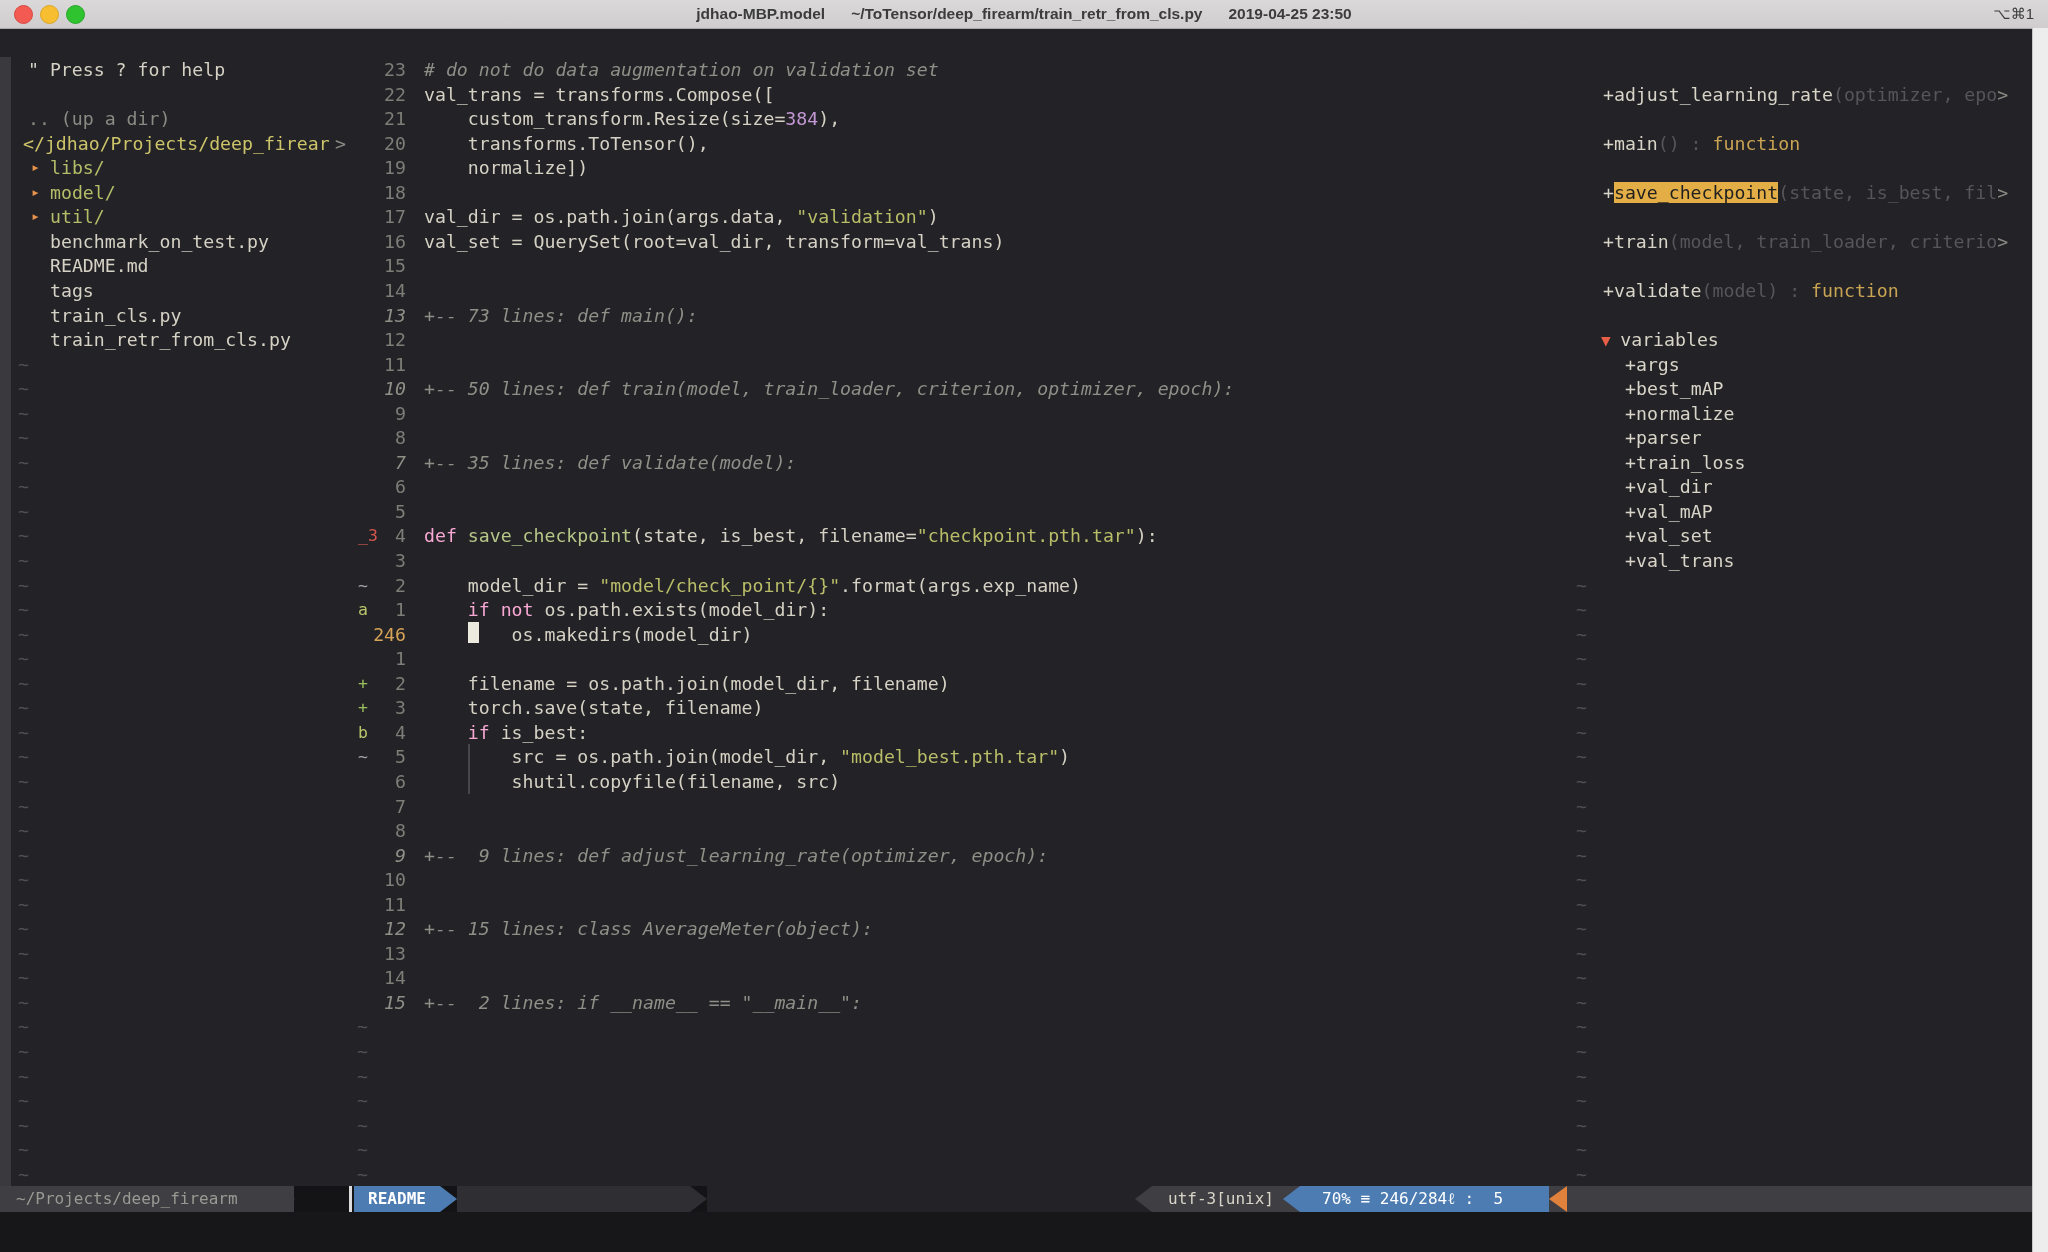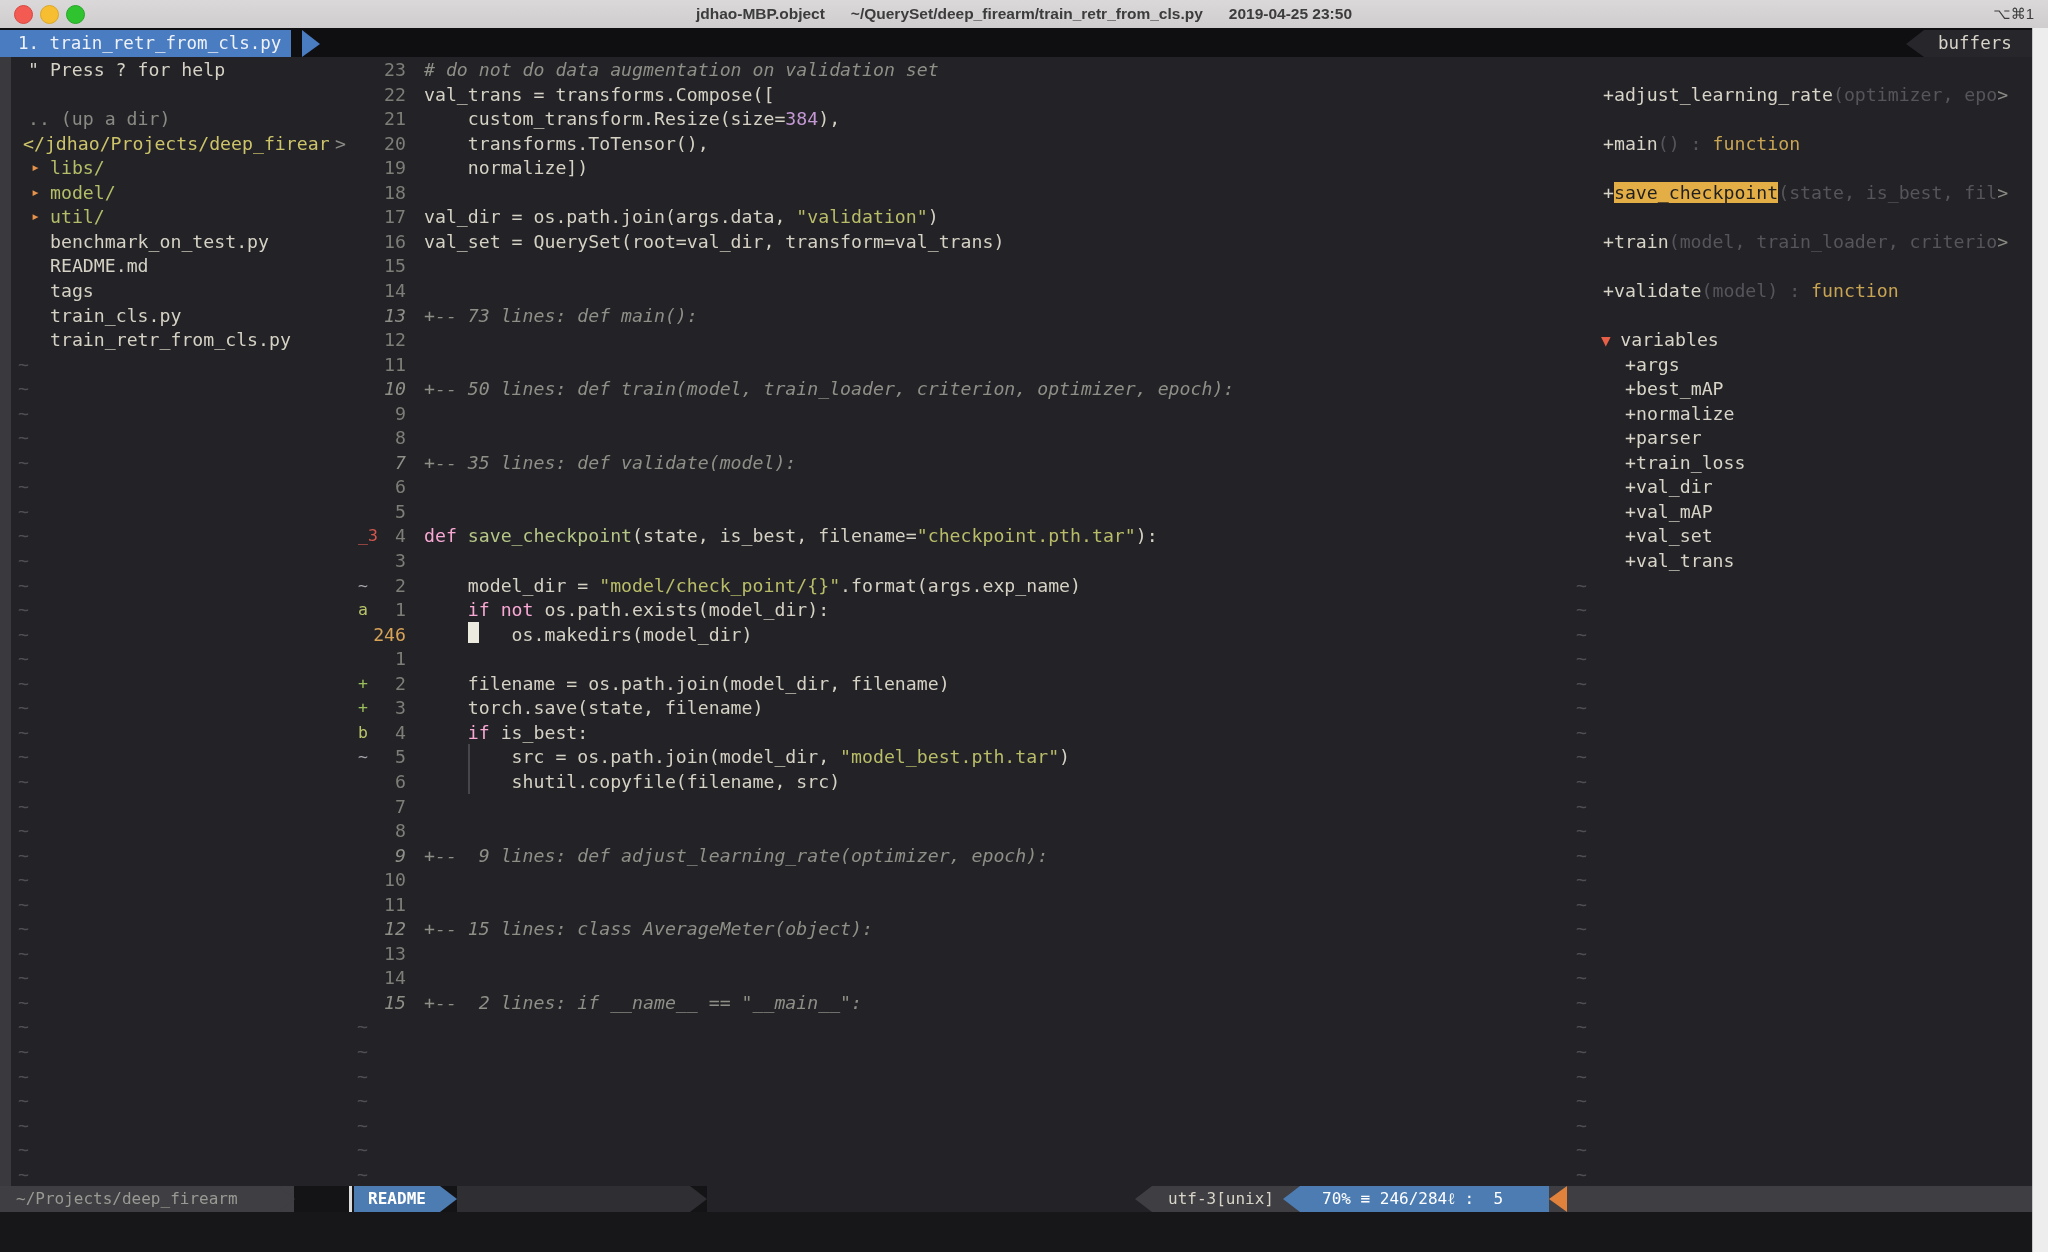--- a/index.html
+++ b/index.html
@@ -58,33 +58,27 @@
 </head>
 <body>
 
 <div id="screen">
 
   <div id="titlebar">
     <div class="tlight" style="left:14px;background:#f25a52;border:1px solid #d9473f;"></div>
     <div class="tlight" style="left:40px;background:#f6be30;border:1px solid #dca728;"></div>
     <div class="tlight" style="left:66px;background:#2fc32f;border:1px solid #27a527;"></div>
     <div id="titletext">
-      <span>jdhao-MBP.object</span>
-      <span>~/QuerySet/deep_firearm/train_retr_from_cls.py</span>
+      <span>jdhao-MBP.model</span>
+      <span>~/ToTensor/deep_firearm/train_retr_from_cls.py</span>
       <span>2019-04-25 23:50</span>
     </div>
     <span id="title-shortcut">⌥⌘1</span>
   </div>
 
-  <div id="tabline">
-    <div id="tab1">1. train_retr_from_cls.py</div>
-    <div id="tab1-arrow"></div>
-    <div id="buffers-arrow"></div>
-    <div id="buffers-seg">buffers</div>
-  </div>
 
   <div id="editor" class="abs mono" style="left:0;top:57px;width:2048px;height:1129px;"><div style="left:1288px;top:0;width:11px;height:1129px;background:#39393e;"></div><div class="gutterstrip" style="left:8px;top:0;width:24px;height:294.6px;"></div><div class="row" style="left:0;top:0px;width:345px;"><span class="c-fg" style="position:absolute;left:28px;">" Press ? for help</span></div><div class="row" style="left:0;top:49.1px;width:345px;"><span class="c-dim" style="position:absolute;left:28px;">.. (up a dir)</span></div><div class="row" style="left:0;top:73.65px;width:345px;"></div><div class="row" style="left:0;top:73.65px;width:345px;"><span class="nt-sel" style="position:absolute;left:23px;">&lt;/jdhao/Projects/deep_firear</span><span class="c-dim" style="position:absolute;left:335px;">&gt;</span></div><div class="row" style="left:0;top:98.2px;width:345px;"><span class="nt-arrow" style="position:absolute;left:31px;font-size:15px;">▸</span><span class="nt-dir" style="position:absolute;left:50px;">libs/</span></div><div class="row" style="left:0;top:122.75px;width:345px;"><span class="nt-arrow" style="position:absolute;left:31px;font-size:15px;">▸</span><span class="nt-dir" style="position:absolute;left:50px;">model/</span></div><div class="row" style="left:0;top:147.3px;width:345px;"><span class="nt-arrow" style="position:absolute;left:31px;font-size:15px;">▸</span><span class="nt-dir" style="position:absolute;left:50px;">util/</span></div><div class="row" style="left:0;top:171.85px;width:345px;"><span class="c-fg" style="position:absolute;left:50px;">benchmark_on_test.py</span></div><div class="row" style="left:0;top:196.4px;width:345px;"><span class="c-fg" style="position:absolute;left:50px;">README.md</span></div><div class="row" style="left:0;top:220.95000000000002px;width:345px;"><span class="c-fg" style="position:absolute;left:50px;">tags</span></div><div class="row" style="left:0;top:245.5px;width:345px;"><span class="c-fg" style="position:absolute;left:50px;">train_cls.py</span></div><div class="row" style="left:0;top:270.05px;width:345px;"><span class="c-fg" style="position:absolute;left:50px;">train_retr_from_cls.py</span></div><div class="row" style="left:18px;top:294.6px;"><span class="c-tilde">~</span></div><div class="row" style="left:18px;top:319.15000000000003px;"><span class="c-tilde">~</span></div><div class="row" style="left:18px;top:343.7px;"><span class="c-tilde">~</span></div><div class="row" style="left:18px;top:368.25px;"><span class="c-tilde">~</span></div><div class="row" style="left:18px;top:392.8px;"><span class="c-tilde">~</span></div><div class="row" style="left:18px;top:417.35px;"><span class="c-tilde">~</span></div><div class="row" style="left:18px;top:441.90000000000003px;"><span class="c-tilde">~</span></div><div class="row" style="left:18px;top:466.45px;"><span class="c-tilde">~</span></div><div class="row" style="left:18px;top:491px;"><span class="c-tilde">~</span></div><div class="row" style="left:18px;top:515.5500000000001px;"><span class="c-tilde">~</span></div><div class="row" style="left:18px;top:540.1px;"><span class="c-tilde">~</span></div><div class="row" style="left:18px;top:564.65px;"><span class="c-tilde">~</span></div><div class="row" style="left:18px;top:589.2px;"><span class="c-tilde">~</span></div><div class="row" style="left:18px;top:613.75px;"><span class="c-tilde">~</span></div><div class="row" style="left:18px;top:638.3000000000001px;"><span class="c-tilde">~</span></div><div class="row" style="left:18px;top:662.85px;"><span class="c-tilde">~</span></div><div class="row" style="left:18px;top:687.4px;"><span class="c-tilde">~</span></div><div class="row" style="left:18px;top:711.95px;"><span class="c-tilde">~</span></div><div class="row" style="left:18px;top:736.5px;"><span class="c-tilde">~</span></div><div class="row" style="left:18px;top:761.0500000000001px;"><span class="c-tilde">~</span></div><div class="row" style="left:18px;top:785.6px;"><span class="c-tilde">~</span></div><div class="row" style="left:18px;top:810.15px;"><span class="c-tilde">~</span></div><div class="row" style="left:18px;top:834.7px;"><span class="c-tilde">~</span></div><div class="row" style="left:18px;top:859.25px;"><span class="c-tilde">~</span></div><div class="row" style="left:18px;top:883.8000000000001px;"><span class="c-tilde">~</span></div><div class="row" style="left:18px;top:908.35px;"><span class="c-tilde">~</span></div><div class="row" style="left:18px;top:932.9px;"><span class="c-tilde">~</span></div><div class="row" style="left:18px;top:957.45px;"><span class="c-tilde">~</span></div><div class="row" style="left:18px;top:982px;"><span class="c-tilde">~</span></div><div class="row" style="left:18px;top:1006.5500000000001px;"><span class="c-tilde">~</span></div><div class="row" style="left:18px;top:1031.1000000000001px;"><span class="c-tilde">~</span></div><div class="row" style="left:18px;top:1055.65px;"><span class="c-tilde">~</span></div><div class="row" style="left:18px;top:1080.2px;"><span class="c-tilde">~</span></div><div class="row" style="left:18px;top:1104.75px;"><span class="c-tilde">~</span></div><div class="row" style="left:0;top:0px;width:1563px;"><span class="c-lnum" style="position:absolute;left:356px;width:50px;text-align:right;">23</span><span style="position:absolute;left:424px;"><span class="c-comment"># do not do data augmentation on validation set</span></span></div><div class="row" style="left:0;top:24.55px;width:1563px;"><span class="c-lnum" style="position:absolute;left:356px;width:50px;text-align:right;">22</span><span style="position:absolute;left:424px;"><span class="c-fg">val_trans = transforms.Compose([</span></span></div><div class="row" style="left:0;top:49.1px;width:1563px;"><span class="c-lnum" style="position:absolute;left:356px;width:50px;text-align:right;">21</span><span style="position:absolute;left:424px;"><span class="c-fg">    custom_transform.Resize(size=</span><span class="c-num">384</span><span class="c-fg">),</span></span></div><div class="row" style="left:0;top:73.65px;width:1563px;"><span class="c-lnum" style="position:absolute;left:356px;width:50px;text-align:right;">20</span><span style="position:absolute;left:424px;"><span class="c-fg">    transforms.ToTensor(),</span></span></div><div class="row" style="left:0;top:98.2px;width:1563px;"><span class="c-lnum" style="position:absolute;left:356px;width:50px;text-align:right;">19</span><span style="position:absolute;left:424px;"><span class="c-fg">    normalize])</span></span></div><div class="row" style="left:0;top:122.75px;width:1563px;"><span class="c-lnum" style="position:absolute;left:356px;width:50px;text-align:right;">18</span></div><div class="row" style="left:0;top:147.3px;width:1563px;"><span class="c-lnum" style="position:absolute;left:356px;width:50px;text-align:right;">17</span><span style="position:absolute;left:424px;"><span class="c-fg">val_dir = os.path.join(args.data, </span><span class="c-str">"validation"</span><span class="c-fg">)</span></span></div><div class="row" style="left:0;top:171.85px;width:1563px;"><span class="c-lnum" style="position:absolute;left:356px;width:50px;text-align:right;">16</span><span style="position:absolute;left:424px;"><span class="c-fg">val_set = QuerySet(root=val_dir, transform=val_trans)</span></span></div><div class="row" style="left:0;top:196.4px;width:1563px;"><span class="c-lnum" style="position:absolute;left:356px;width:50px;text-align:right;">15</span></div><div class="row" style="left:0;top:220.95000000000002px;width:1563px;"><span class="c-lnum" style="position:absolute;left:356px;width:50px;text-align:right;">14</span></div><div class="row" style="left:0;top:245.5px;width:1563px;"><span class="c-fold" style="position:absolute;left:356px;width:50px;text-align:right;">13</span><span class="c-fold" style="position:absolute;left:424px;">+-- 73 lines: def main():</span></div><div class="row" style="left:0;top:270.05px;width:1563px;"><span class="c-lnum" style="position:absolute;left:356px;width:50px;text-align:right;">12</span></div><div class="row" style="left:0;top:294.6px;width:1563px;"><span class="c-lnum" style="position:absolute;left:356px;width:50px;text-align:right;">11</span></div><div class="row" style="left:0;top:319.15000000000003px;width:1563px;"><span class="c-fold" style="position:absolute;left:356px;width:50px;text-align:right;">10</span><span class="c-fold" style="position:absolute;left:424px;">+-- 50 lines: def train(model, train_loader, criterion, optimizer, epoch):</span></div><div class="row" style="left:0;top:343.7px;width:1563px;"><span class="c-lnum" style="position:absolute;left:356px;width:50px;text-align:right;">9</span></div><div class="row" style="left:0;top:368.25px;width:1563px;"><span class="c-lnum" style="position:absolute;left:356px;width:50px;text-align:right;">8</span></div><div class="row" style="left:0;top:392.8px;width:1563px;"><span class="c-fold" style="position:absolute;left:356px;width:50px;text-align:right;">7</span><span class="c-fold" style="position:absolute;left:424px;">+-- 35 lines: def validate(model):</span></div><div class="row" style="left:0;top:417.35px;width:1563px;"><span class="c-lnum" style="position:absolute;left:356px;width:50px;text-align:right;">6</span></div><div class="row" style="left:0;top:441.90000000000003px;width:1563px;"><span class="c-lnum" style="position:absolute;left:356px;width:50px;text-align:right;">5</span></div><div class="row" style="left:0;top:466.45px;width:1563px;"><span class="s-del" style="position:absolute;left:358px;font-size:16.5px;">_3</span><span class="c-lnum" style="position:absolute;left:356px;width:50px;text-align:right;">4</span><span style="position:absolute;left:424px;"><span class="c-kw">def </span><span class="c-func">save_checkpoint</span><span class="c-fg">(state, is_best, filename=</span><span class="c-str">"checkpoint.pth.tar"</span><span class="c-fg">):</span></span></div><div class="row" style="left:0;top:491px;width:1563px;"><span class="c-lnum" style="position:absolute;left:356px;width:50px;text-align:right;">3</span></div><div class="row" style="left:0;top:515.5500000000001px;width:1563px;"><span class="s-mod" style="position:absolute;left:358px;font-size:16.5px;">~</span><span class="c-lnum" style="position:absolute;left:356px;width:50px;text-align:right;">2</span><span style="position:absolute;left:424px;"><span class="c-fg">    model_dir = </span><span class="c-str">"model/check_point/{}"</span><span class="c-fg">.format(args.exp_name)</span></span></div><div class="row" style="left:0;top:540.1px;width:1563px;"><span class="s-mark" style="position:absolute;left:358px;font-size:16.5px;">a</span><span class="c-lnum" style="position:absolute;left:356px;width:50px;text-align:right;">1</span><span style="position:absolute;left:424px;"><span class="c-fg">    </span><span class="c-kw">if</span><span class="c-fg"> </span><span class="c-kw">not</span><span class="c-fg"> os.path.exists(model_dir):</span></span></div><div class="row" style="left:0;top:564.65px;width:1563px;"><span class="c-lnum-cur" style="position:absolute;left:356px;width:50px;text-align:right;">246</span><span style="position:absolute;left:424px;"><span class="c-fg">        os.makedirs(model_dir)</span></span></div><div class="cursorblock" style="left:467.8px;top:564.65px;"></div><div class="row" style="left:0;top:589.2px;width:1563px;"><span class="c-lnum" style="position:absolute;left:356px;width:50px;text-align:right;">1</span></div><div class="row" style="left:0;top:613.75px;width:1563px;"><span class="s-add" style="position:absolute;left:358px;font-size:16.5px;">+</span><span class="c-lnum" style="position:absolute;left:356px;width:50px;text-align:right;">2</span><span style="position:absolute;left:424px;"><span class="c-fg">    filename = os.path.join(model_dir, filename)</span></span></div><div class="row" style="left:0;top:638.3000000000001px;width:1563px;"><span class="s-add" style="position:absolute;left:358px;font-size:16.5px;">+</span><span class="c-lnum" style="position:absolute;left:356px;width:50px;text-align:right;">3</span><span style="position:absolute;left:424px;"><span class="c-fg">    torch.save(state, filename)</span></span></div><div class="row" style="left:0;top:662.85px;width:1563px;"><span class="s-mark" style="position:absolute;left:358px;font-size:16.5px;">b</span><span class="c-lnum" style="position:absolute;left:356px;width:50px;text-align:right;">4</span><span style="position:absolute;left:424px;"><span class="c-fg">    </span><span class="c-kw">if</span><span class="c-fg"> is_best:</span></span></div><div class="row" style="left:0;top:687.4px;width:1563px;"><span class="s-mod" style="position:absolute;left:358px;font-size:16.5px;">~</span><span class="c-lnum" style="position:absolute;left:356px;width:50px;text-align:right;">5</span><span style="position:absolute;left:424px;"><span class="c-fg">        src = os.path.join(model_dir, </span><span class="c-str">"model_best.pth.tar"</span><span class="c-fg">)</span></span></div><div class="indentguide" style="left:468px;top:687.4px;"></div><div class="row" style="left:0;top:711.95px;width:1563px;"><span class="c-lnum" style="position:absolute;left:356px;width:50px;text-align:right;">6</span><span style="position:absolute;left:424px;"><span class="c-fg">        shutil.copyfile(filename, src)</span></span></div><div class="indentguide" style="left:468px;top:711.95px;"></div><div class="row" style="left:0;top:736.5px;width:1563px;"><span class="c-lnum" style="position:absolute;left:356px;width:50px;text-align:right;">7</span></div><div class="row" style="left:0;top:761.0500000000001px;width:1563px;"><span class="c-lnum" style="position:absolute;left:356px;width:50px;text-align:right;">8</span></div><div class="row" style="left:0;top:785.6px;width:1563px;"><span class="c-fold" style="position:absolute;left:356px;width:50px;text-align:right;">9</span><span class="c-fold" style="position:absolute;left:424px;">+--  9 lines: def adjust_learning_rate(optimizer, epoch):</span></div><div class="row" style="left:0;top:810.15px;width:1563px;"><span class="c-lnum" style="position:absolute;left:356px;width:50px;text-align:right;">10</span></div><div class="row" style="left:0;top:834.7px;width:1563px;"><span class="c-lnum" style="position:absolute;left:356px;width:50px;text-align:right;">11</span></div><div class="row" style="left:0;top:859.25px;width:1563px;"><span class="c-fold" style="position:absolute;left:356px;width:50px;text-align:right;">12</span><span class="c-fold" style="position:absolute;left:424px;">+-- 15 lines: class AverageMeter(object):</span></div><div class="row" style="left:0;top:883.8000000000001px;width:1563px;"><span class="c-lnum" style="position:absolute;left:356px;width:50px;text-align:right;">13</span></div><div class="row" style="left:0;top:908.35px;width:1563px;"><span class="c-lnum" style="position:absolute;left:356px;width:50px;text-align:right;">14</span></div><div class="row" style="left:0;top:932.9px;width:1563px;"><span class="c-fold" style="position:absolute;left:356px;width:50px;text-align:right;">15</span><span class="c-fold" style="position:absolute;left:424px;">+--  2 lines: if __name__ == "__main__":</span></div><div class="row" style="left:357px;top:957.45px;"><span class="c-tilde">~</span></div><div class="row" style="left:357px;top:982px;"><span class="c-tilde">~</span></div><div class="row" style="left:357px;top:1006.5500000000001px;"><span class="c-tilde">~</span></div><div class="row" style="left:357px;top:1031.1000000000001px;"><span class="c-tilde">~</span></div><div class="row" style="left:357px;top:1055.65px;"><span class="c-tilde">~</span></div><div class="row" style="left:357px;top:1080.2px;"><span class="c-tilde">~</span></div><div class="row" style="left:357px;top:1104.75px;"><span class="c-tilde">~</span></div><div class="row" style="left:1603px;top:24.55px;"><span class="tag-name">+</span><span class="tag-name">adjust_learning_rate</span><span class="tag-sig">(optimizer, epo</span><span class="c-dim">&gt;</span></div><div class="row" style="left:1603px;top:73.65px;"><span class="tag-name">+</span><span class="tag-name">main</span><span class="tag-sig">()</span><span class="tag-sig"> : </span><span class="tag-kind">function</span></div><div class="row" style="left:1603px;top:122.75px;"><span class="tag-name">+</span><span style="background:#e3ae45;color:#1f1f1f;">save_checkpoint</span><span class="tag-sig">(state, is_best, fil</span><span class="c-dim">&gt;</span></div><div class="row" style="left:1603px;top:171.85px;"><span class="tag-name">+</span><span class="tag-name">train</span><span class="tag-sig">(model, train_loader, criterio</span><span class="c-dim">&gt;</span></div><div class="row" style="left:1603px;top:220.95000000000002px;"><span class="tag-name">+</span><span class="tag-name">validate</span><span class="tag-sig">(model)</span><span class="tag-sig"> : </span><span class="tag-kind">function</span></div><div class="row" style="left: 1601px; top: 270.05px; width: 480px;"><span class="tag-head" style="font-size:16px;">▼ </span><span class="tag-name">variables</span></div><div class="row" style="left:1625px;top:294.6px;"><span class="tag-name">+args</span></div><div class="row" style="left:1625px;top:319.15000000000003px;"><span class="tag-name">+best_mAP</span></div><div class="row" style="left:1625px;top:343.7px;"><span class="tag-name">+normalize</span></div><div class="row" style="left:1625px;top:368.25px;"><span class="tag-name">+parser</span></div><div class="row" style="left:1625px;top:392.8px;"><span class="tag-name">+train_loss</span></div><div class="row" style="left:1625px;top:417.35px;"><span class="tag-name">+val_dir</span></div><div class="row" style="left:1625px;top:441.90000000000003px;"><span class="tag-name">+val_mAP</span></div><div class="row" style="left:1625px;top:466.45px;"><span class="tag-name">+val_set</span></div><div class="row" style="left:1625px;top:491px;"><span class="tag-name">+val_trans</span></div><div class="row" style="left:1576px;top:515.5500000000001px;"><span class="c-tilde">~</span></div><div class="row" style="left:1576px;top:540.1px;"><span class="c-tilde">~</span></div><div class="row" style="left:1576px;top:564.65px;"><span class="c-tilde">~</span></div><div class="row" style="left:1576px;top:589.2px;"><span class="c-tilde">~</span></div><div class="row" style="left:1576px;top:613.75px;"><span class="c-tilde">~</span></div><div class="row" style="left:1576px;top:638.3000000000001px;"><span class="c-tilde">~</span></div><div class="row" style="left:1576px;top:662.85px;"><span class="c-tilde">~</span></div><div class="row" style="left:1576px;top:687.4px;"><span class="c-tilde">~</span></div><div class="row" style="left:1576px;top:711.95px;"><span class="c-tilde">~</span></div><div class="row" style="left:1576px;top:736.5px;"><span class="c-tilde">~</span></div><div class="row" style="left:1576px;top:761.0500000000001px;"><span class="c-tilde">~</span></div><div class="row" style="left:1576px;top:785.6px;"><span class="c-tilde">~</span></div><div class="row" style="left:1576px;top:810.15px;"><span class="c-tilde">~</span></div><div class="row" style="left:1576px;top:834.7px;"><span class="c-tilde">~</span></div><div class="row" style="left:1576px;top:859.25px;"><span class="c-tilde">~</span></div><div class="row" style="left:1576px;top:883.8000000000001px;"><span class="c-tilde">~</span></div><div class="row" style="left:1576px;top:908.35px;"><span class="c-tilde">~</span></div><div class="row" style="left:1576px;top:932.9px;"><span class="c-tilde">~</span></div><div class="row" style="left:1576px;top:957.45px;"><span class="c-tilde">~</span></div><div class="row" style="left:1576px;top:982px;"><span class="c-tilde">~</span></div><div class="row" style="left:1576px;top:1006.5500000000001px;"><span class="c-tilde">~</span></div><div class="row" style="left:1576px;top:1031.1000000000001px;"><span class="c-tilde">~</span></div><div class="row" style="left:1576px;top:1055.65px;"><span class="c-tilde">~</span></div><div class="row" style="left:1576px;top:1080.2px;"><span class="c-tilde">~</span></div><div class="row" style="left:1576px;top:1104.75px;"><span class="c-tilde">~</span></div></div>
 
   <div id="statusline" class="mono" style="font-size:16px;">
     <div class="seg" style="left:0;width:278px;background:#3e3e43;color:#9a9a94;padding-left:16px;">~/Projects/deep_firearm</div>
     <div class="ar" style="left:278px;border-left:17px solid #3e3e43;"></div>
     <div class="seg" style="left:349px;width:3px;background:#dcdcdc;"></div>
     <div class="seg" style="left:354px;width:86px;background:#4d7cb2;color:#ffffff;font-weight:bold;text-align:center;">README</div>
     <div class="ar" style="left:440px;border-left:17px solid #4d7cb2;"></div>
     <div class="seg" style="left:457px;width:233px;background:#2e2e33;color:#ddd9cd;">

